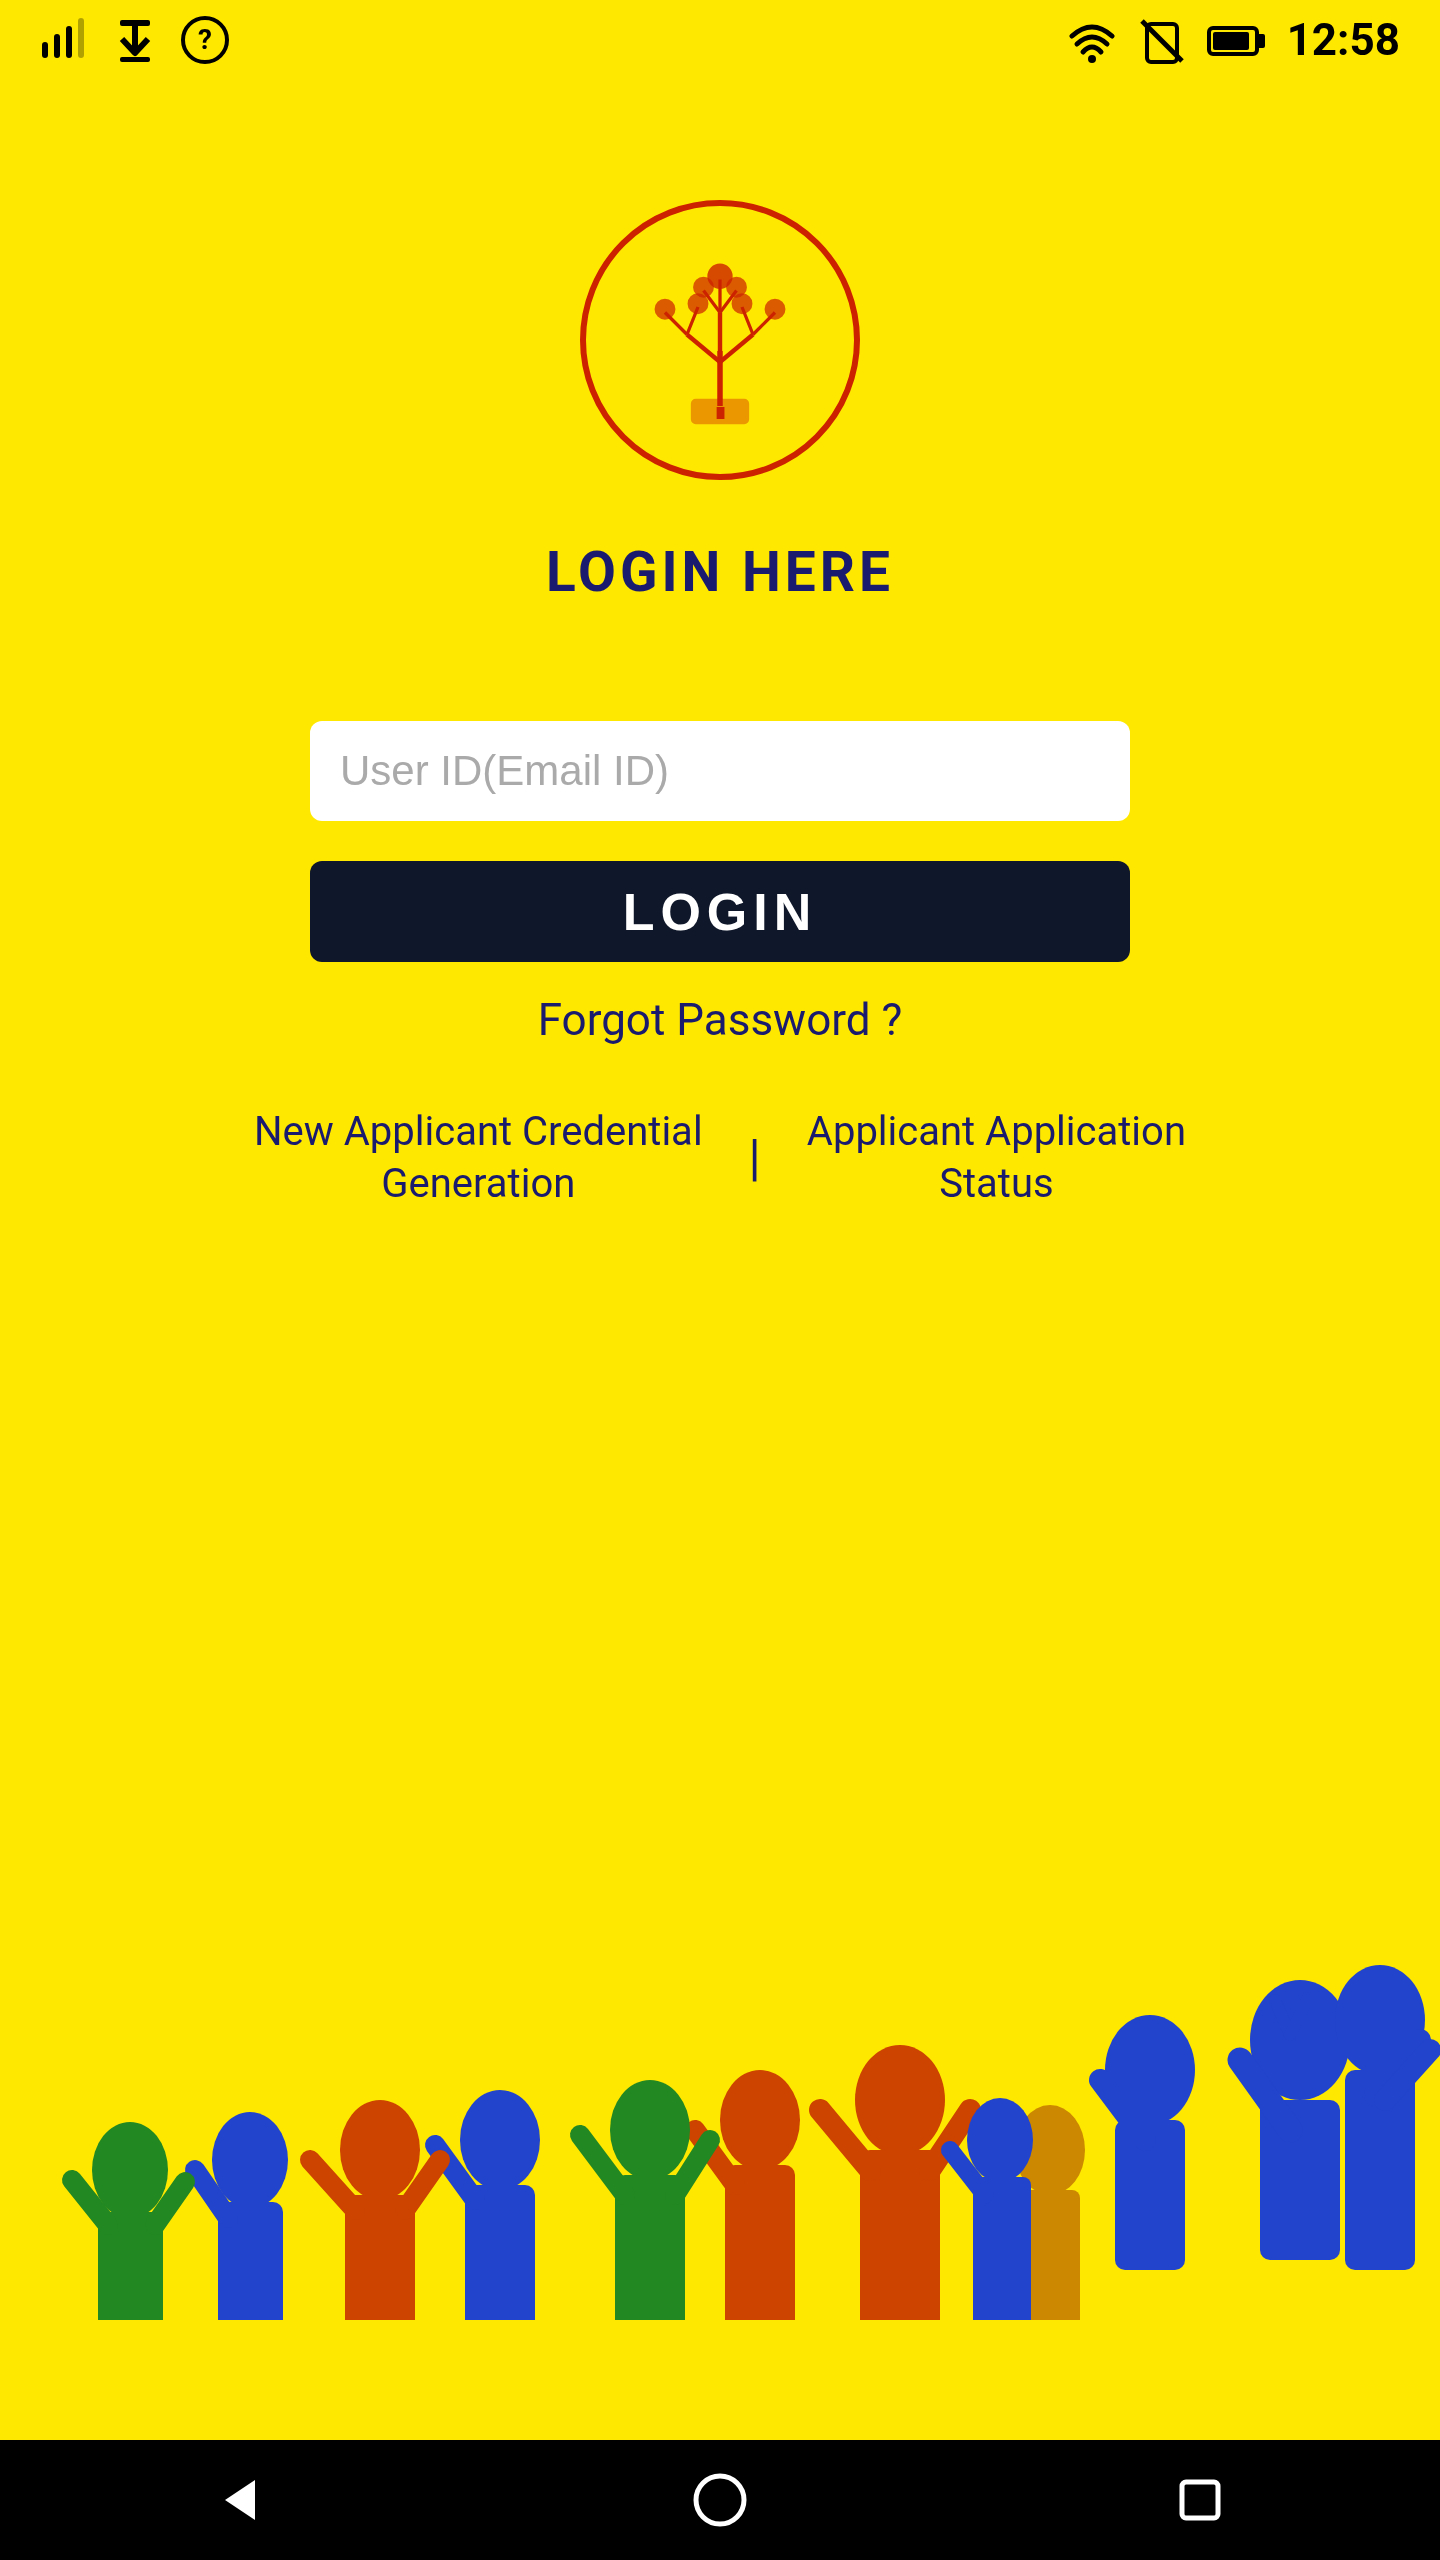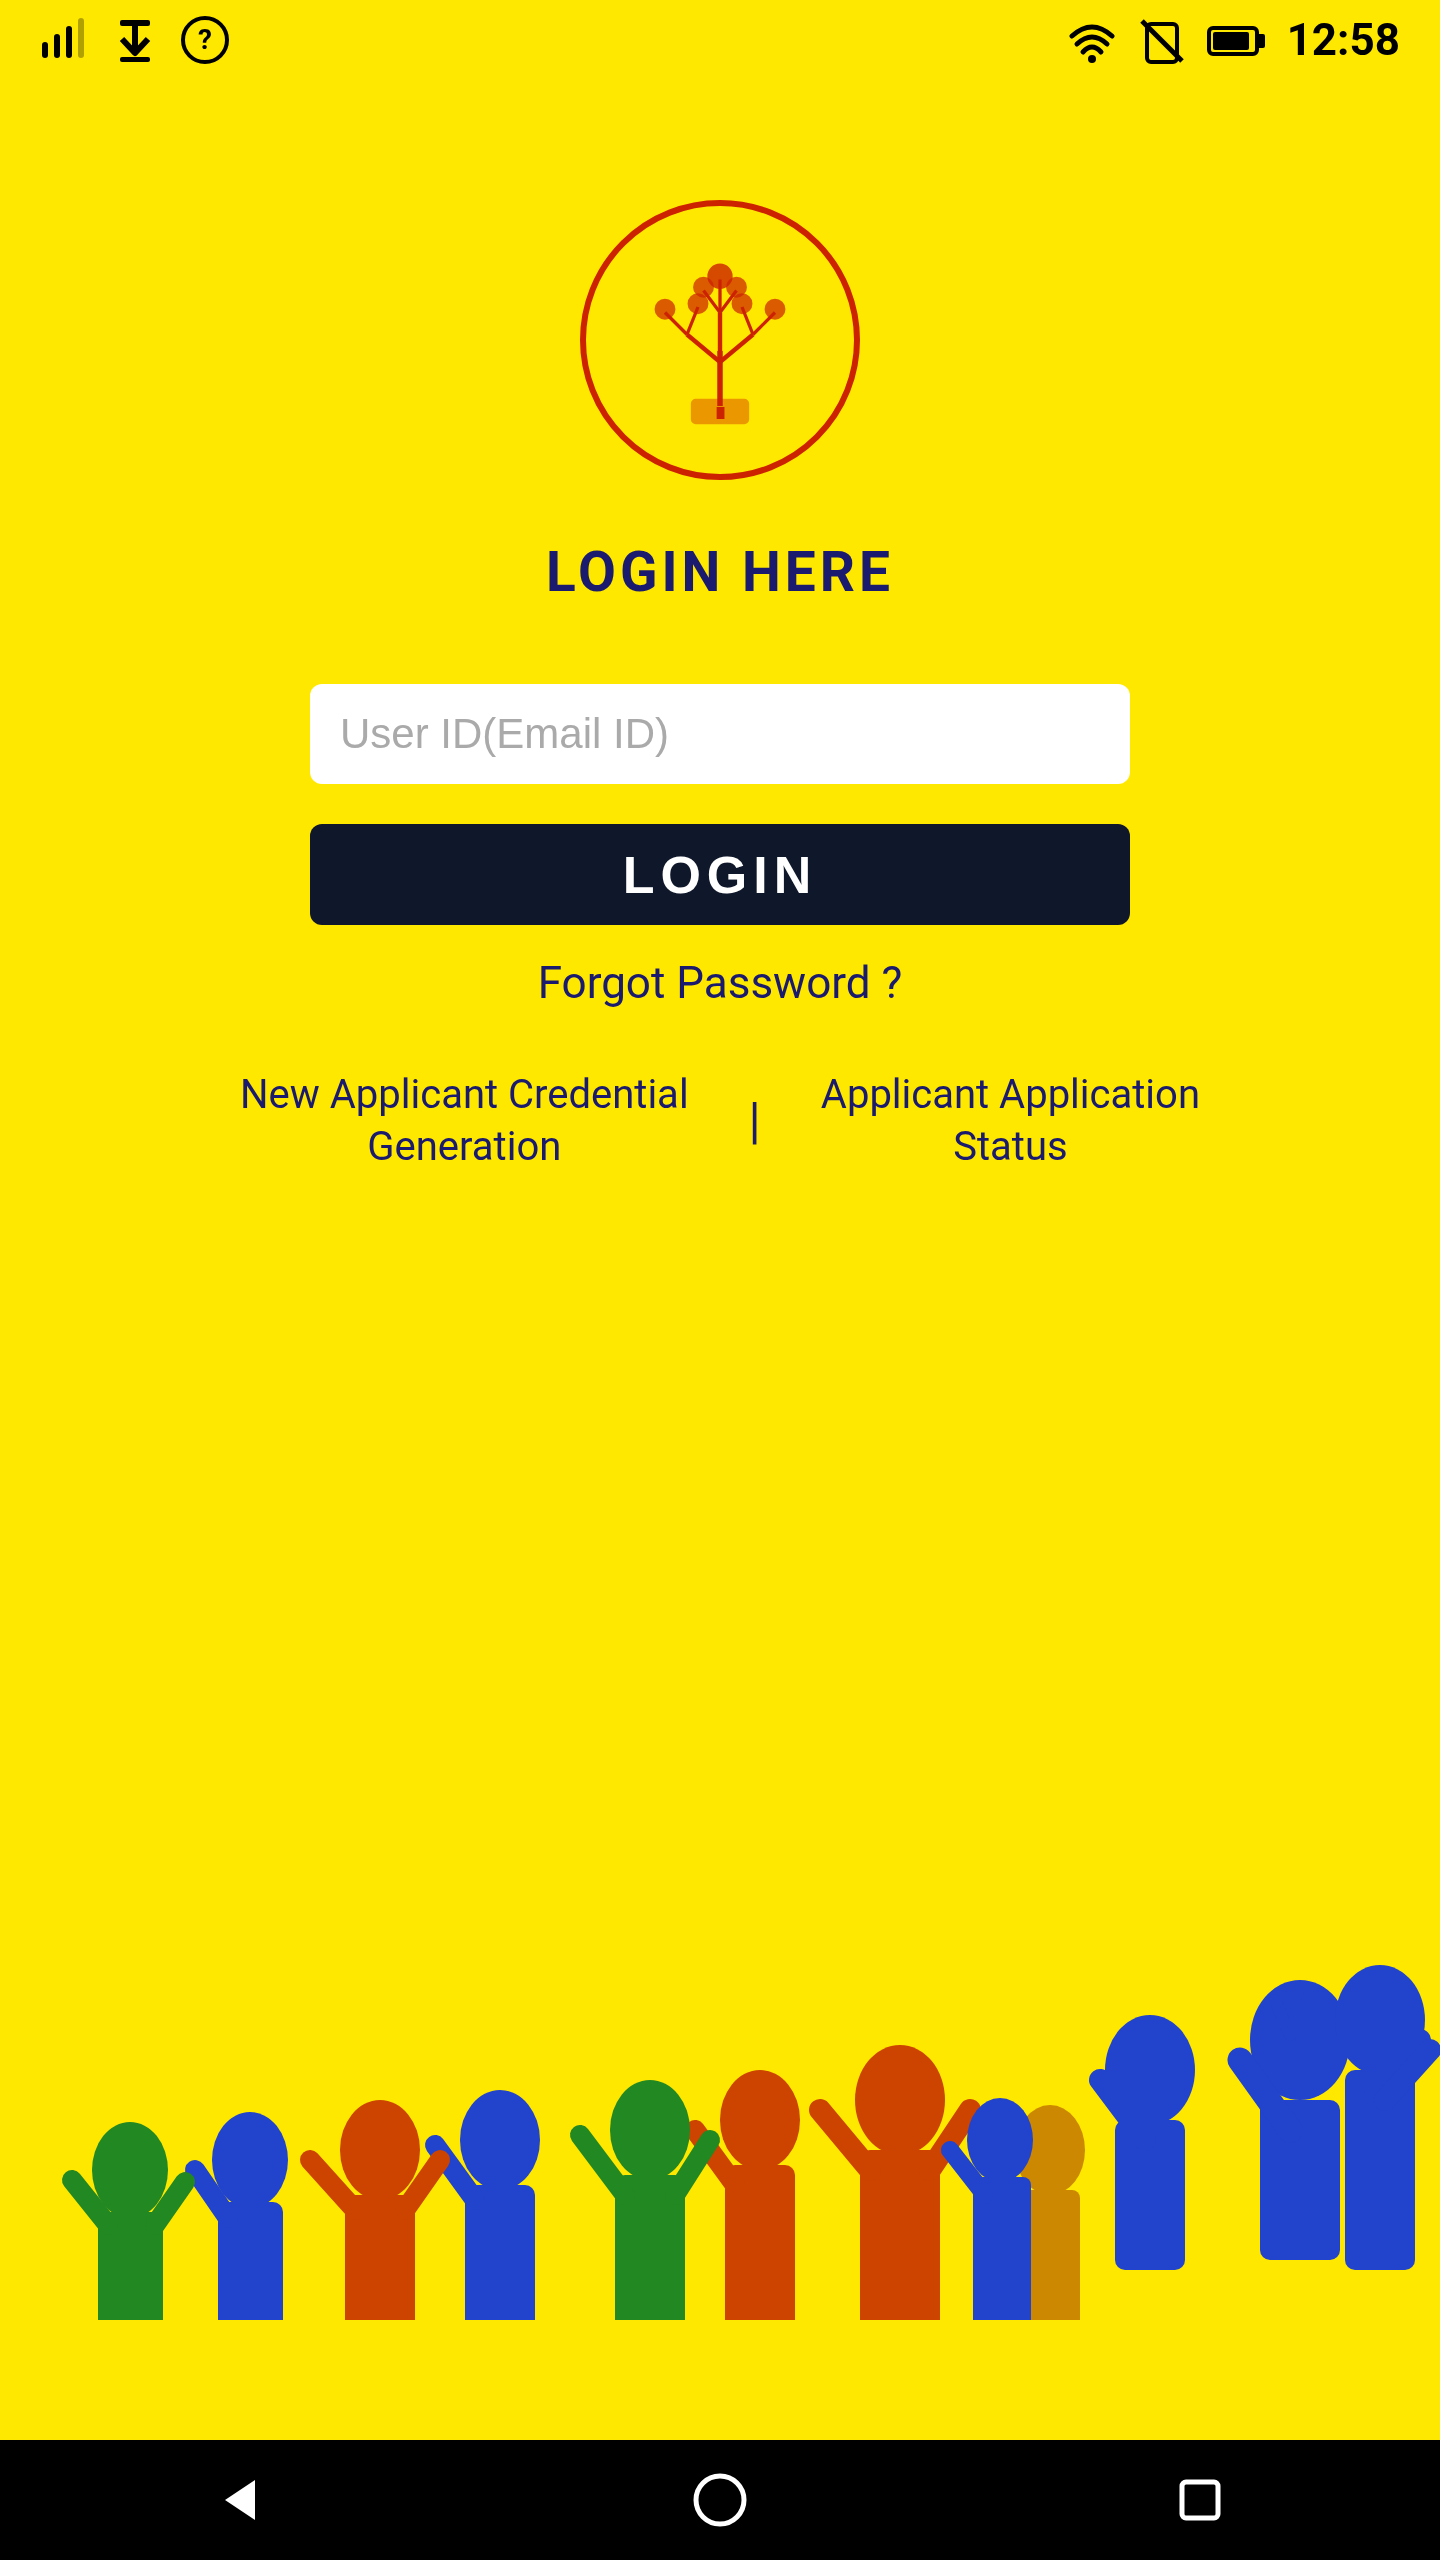--- a/index.html
+++ b/index.html
@@ -84,20 +84,21 @@
     .input-field {
       width: 100%;
       height: 100px;
       border-radius: 12px;
       border: none;
       padding: 0 30px;
       font-size: 42px;
       color: #999;
       outline: none;
       background-color: white;
+      margin-top: 37px;
     }
 
     .input-field::placeholder {
       color: #aaa;
     }
 
     .login-button {
       width: 100%;
       height: 101px;
       background-color: #0f172a;
@@ -117,21 +118,21 @@
       color: #1a1a6e;
       margin-top: 32px;
       cursor: pointer;
       text-decoration: none;
     }
 
     .bottom-links {
       display: flex;
       align-items: center;
       justify-content: center;
-      gap: 60px;
+      gap: 46px;
       margin-top: 60px;
       font-size: 40px;
       color: #1a1a6e;
     }
 
     .bottom-link {
       text-align: center;
       cursor: pointer;
       color: #1a1a6e;
       line-height: 1.3;

